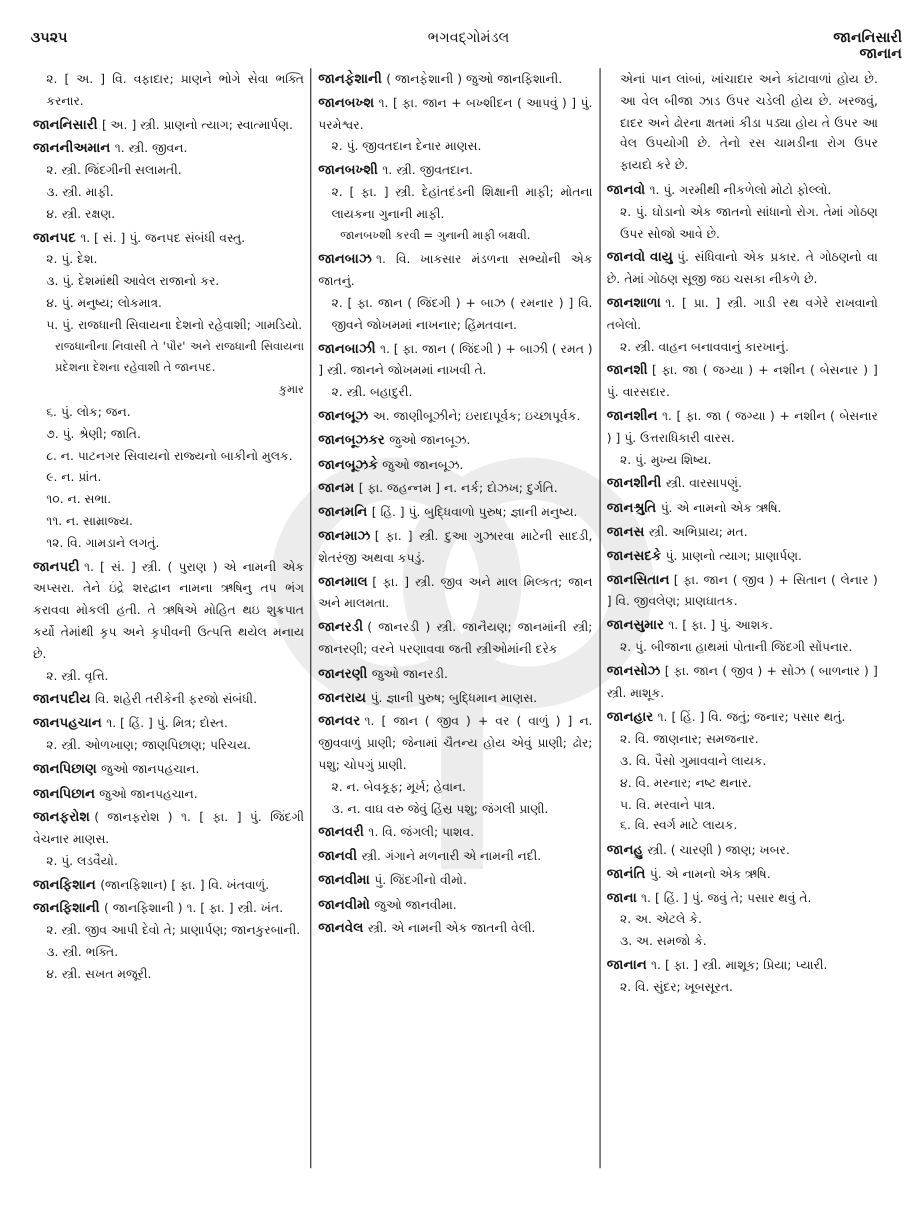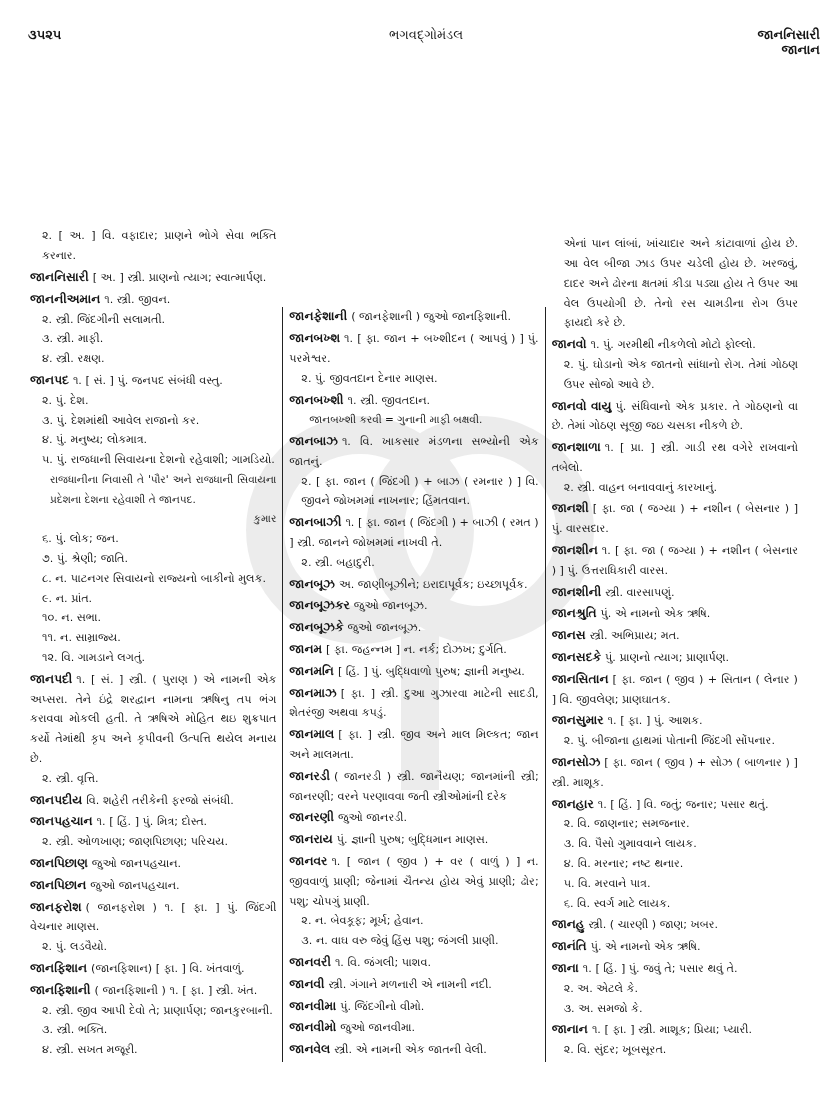--- a/index.html
+++ b/index.html
@@ -12,21 +12,21 @@
     pointer-events:none; opacity:0.07;
   }
   .header {
     position:absolute; left:0; top:0; width:825px; height:50px;padding-left:27px;
   }
   .page-num { position:absolute; left:28px; top:27px; font-size:13px; font-weight:bold; }
   .book-title { position:absolute; left:0; right:0; top:27px; text-align:center; font-size:13px; font-weight:normal; }
   .guide-first { position:absolute; right:32px; top:27px; font-size:13px; font-weight:bold; }
   .guide-last { position:absolute; right:32px; top:42px; font-size:13px; font-weight:bold; }
   .columns {
-    position:absolute; left:24px; top:62px; width:780px; height:1000px; display:flex;align-items:flex-end;
+    position:absolute; left:24px; top:62px; width:780px; height:1000px; display:flex;
   }
   .col { width:260px; padding:0 6px; box-sizing:border-box; font-size:11.2px; line-height:19.8px; }
   .col.mid { border-left:1.5px solid #222; border-right:1.5px solid #222; width:265px; }
   .entry { margin-bottom:2px; text-align:justify; }
   .hw { font-weight:bold; font-size:12.2px; margin-right:4px;font-family:Liberation Serif, serif; }
   .sense { display:block; padding-left:12px; text-indent:0; }
   .note { display:block; padding-left:20px; font-size:10.5px; }
   .note-right { display:block; text-align:right; font-size:10.5px; }
   .cont { display:block; padding-left:12px; }
 </style>
@@ -59,21 +59,21 @@
       <div class="entry"><span class="hw">જાનપહચાન</span><span class="">૧. [ હિં. ] પું. મિત્ર; દોસ્ત.</span><span class="sense">૨. સ્ત્રી. ઓળખાણ; જાણપિછાણ; પરિચય.</span></div>
       <div class="entry"><span class="hw">જાનપિછાણ</span><span class="">જુઓ જાનપહચાન.</span></div>
       <div class="entry"><span class="hw">જાનપિછાન</span><span class="">જુઓ જાનપહચાન.</span></div>
       <div class="entry"><span class="hw">જાનફરોશ</span><span class="">( જાનફરોશ ) ૧. [ ફા. ] પું. જિંદગી વેચનાર માણસ.</span><span class="sense">૨. પું. લડવૈયો.</span></div>
       <div class="entry"><span class="hw">જાનફિશાન</span><span class="">(જાનફિશાન) [ ફા. ] વિ. ખંતવાળું.</span></div>
       <div class="entry"><span class="hw">જાનફિશાની</span><span class="">( જાનફિશાની ) ૧. [ ફા. ] સ્ત્રી. ખંત.</span><span class="sense">૨. સ્ત્રી. જીવ આપી દેવો તે; પ્રાણાર્પણ; જાનકુરબાની.</span><span class="sense">૩. સ્ત્રી. ભક્તિ.</span><span class="sense">૪. સ્ત્રી. સખત મજૂરી.</span></div>
     </div>
   <div class="col mid" id="col1">
       <div class="entry"><span class="hw">જાનફેશાની</span><span class="">( જાનફેશાની ) જુઓ જાનફિશાની.</span></div>
       <div class="entry"><span class="hw">જાનબખ્શ</span><span class="">૧. [ ફા. જાન + બખ્શીદન ( આપવું ) ] પું. પરમેશ્વર.</span><span class="sense">૨. પું. જીવતદાન દેનાર માણસ.</span></div>
-      <div class="entry"><span class="hw">જાનબખ્શી</span><span class="">૧. સ્ત્રી. જીવતદાન.</span><span class="note">જાનબખ્શી કરવી = ગુનાની માફી બક્ષવી.</span></div>
+      <div class="entry"><span class="hw">જાનબખ્શી</span><span class="">૧. સ્ત્રી. જીવતદાન.</span><span class="sense">૨. [ ફા. ] સ્ત્રી. દેહાંતદંડની શિક્ષાની માફી; મોતના લાયકના ગુનાની માફી.</span><span class="note">જાનબખ્શી કરવી = ગુનાની માફી બક્ષવી.</span></div>
       <div class="entry"><span class="hw">જાનબાઝ</span><span class="">૧. વિ. ખાકસાર મંડળના સભ્યોની એક જાતનું.</span><span class="sense">૨. [ ફા. જાન ( જિંદગી ) + બાઝ ( રમનાર ) ] વિ. જીવને જોખમમાં નાખનાર; હિંમતવાન.</span></div>
       <div class="entry"><span class="hw">જાનબાઝી</span><span class="">૧. [ ફા. જાન ( જિંદગી ) + બાઝી ( રમત ) ] સ્ત્રી. જાનને જોખમમાં નાખવી તે.</span><span class="sense">૨. સ્ત્રી. બહાદુરી.</span></div>
       <div class="entry"><span class="hw">જાનબૂઝ</span><span class="">અ. જાણીબૂઝીને; ઇરાદાપૂર્વક; ઇચ્છાપૂર્વક.</span></div>
       <div class="entry"><span class="hw">જાનબૂઝકર</span><span class="">જુઓ જાનબૂઝ.</span></div>
       <div class="entry"><span class="hw">જાનબૂઝકે</span><span class="">જુઓ જાનબૂઝ.</span></div>
       <div class="entry"><span class="hw">જાનમ</span><span class="">[ ફા. જહન્નમ ] ન. નર્ક; દોઝખ; દુર્ગતિ.</span></div>
       <div class="entry"><span class="hw">જાનમનિ</span><span class="">[ હિં. ] પું. બુદ્ધિવાળો પુરુષ; જ્ઞાની મનુષ્ય.</span></div>
       <div class="entry"><span class="hw">જાનમાઝ</span><span class="">[ ફા. ] સ્ત્રી. દુઆ ગુઝારવા માટેની સાદડી, શેતરંજી અથવા કપડું.</span></div>
       <div class="entry"><span class="hw">જાનમાલ</span><span class="">[ ફા. ] સ્ત્રી. જીવ અને માલ મિલ્કત; જાન અને માલમતા.</span></div>
       <div class="entry"><span class="hw">જાનરડી</span><span class="">( જાનરડી ) સ્ત્રી. જાનૈયણ; જાનમાંની સ્ત્રી; જાનરણી; વરને પરણાવવા જતી સ્ત્રીઓમાંની દરેક</span></div>
@@ -87,21 +87,21 @@
       <div class="entry"><span class="hw">જાનવેલ</span><span class="">સ્ત્રી. એ નામની એક જાતની વેલી.</span></div>
     </div>
   <div class="col" id="col2">
       <div class="entry">
         <span class="cont">એનાં પાન લાંબાં, ખાંચાદાર અને કાંટાવાળાં હોય છે. આ વેલ બીજા ઝાડ ઉપર ચડેલી હોય છે. ખરજવું, દાદર અને ઢોરના ક્ષતમાં કીડા પડ્યા હોય તે ઉપર આ વેલ ઉપયોગી છે. તેનો રસ ચામડીના રોગ ઉપર ફાયદો કરે છે.</span>
       </div>
       <div class="entry"><span class="hw">જાનવો</span><span class="">૧. પું. ગરમીથી નીકળેલો મોટો ફોલ્લો.</span><span class="sense">૨. પું. ઘોડાનો એક જાતનો સાંધાનો રોગ. તેમાં ગોઠણ ઉપર સોજો આવે છે.</span></div>
       <div class="entry"><span class="hw">જાનવો વાયુ</span><span class="">પું. સંધિવાનો એક પ્રકાર. તે ગોઠણનો વા છે. તેમાં ગોઠણ સૂજી જઇ ચસકા નીકળે છે.</span></div>
       <div class="entry"><span class="hw">જાનશાળા</span><span class="">૧. [ પ્રા. ] સ્ત્રી. ગાડી રથ વગેરે રાખવાનો તબેલો.</span><span class="sense">૨. સ્ત્રી. વાહન બનાવવાનું કારખાનું.</span></div>
       <div class="entry"><span class="hw">જાનશી</span><span class="">[ ફા. જા ( જગ્યા ) + નશીન ( બેસનાર ) ] પું. વારસદાર.</span></div>
-      <div class="entry"><span class="hw">જાનશીન</span><span class="">૧. [ ફા. જા ( જગ્યા ) + નશીન ( બેસનાર ) ] પું. ઉત્તરાધિકારી વારસ.</span></div>
+      <div class="entry"><span class="hw">જાનશીન</span><span class="">૧. [ ફા. જા ( જગ્યા ) + નશીન ( બેસનાર ) ] પું. ઉત્તરાધિકારી વારસ.</span><span class="sense">૨. પું. મુખ્ય શિષ્ય.</span></div>
       <div class="entry"><span class="hw">જાનશીની</span><span class="">સ્ત્રી. વારસાપણું.</span></div>
       <div class="entry"><span class="hw">જાનશ્રુતિ</span><span class="">પું. એ નામનો એક ઋષિ.</span></div>
       <div class="entry"><span class="hw">જાનસ</span><span class="">સ્ત્રી. અભિપ્રાય; મત.</span></div>
       <div class="entry"><span class="hw">જાનસદકે</span><span class="">પું. પ્રાણનો ત્યાગ; પ્રાણાર્પણ.</span></div>
       <div class="entry"><span class="hw">જાનસિતાન</span><span class="">[ ફા. જાન ( જીવ ) + સિતાન ( લેનાર ) ] વિ. જીવલેણ; પ્રાણઘાતક.</span></div>
       <div class="entry"><span class="hw">જાનસુમાર</span><span class="">૧. [ ફા. ] પું. આશક.</span><span class="sense">૨. પું. બીજાના હાથમાં પોતાની જિંદગી સોંપનાર.</span></div>
       <div class="entry"><span class="hw">જાનસોઝ</span><span class="">[ ફા. જાન ( જીવ ) + સોઝ ( બાળનાર ) ] સ્ત્રી. માશૂક.</span></div>
       <div class="entry"><span class="hw">જાનહાર</span><span class="">૧. [ હિં. ] વિ. જતું; જનાર; પસાર થતું.</span><span class="sense">૨. વિ. જાણનાર; સમજનાર.</span><span class="sense">૩. વિ. પૈસો ગુમાવવાને લાયક.</span><span class="sense">૪. વિ. મરનાર; નષ્ટ થનાર.</span><span class="sense">૫. વિ. મરવાને પાત્ર.</span><span class="sense">૬. વિ. સ્વર્ગ માટે લાયક.</span></div>
       <div class="entry"><span class="hw">જાનહુ</span><span class="">સ્ત્રી. ( ચારણી ) જાણ; ખબર.</span></div>
       <div class="entry"><span class="hw">જાનંતિ</span><span class="">પું. એ નામનો એક ઋષિ.</span></div>

